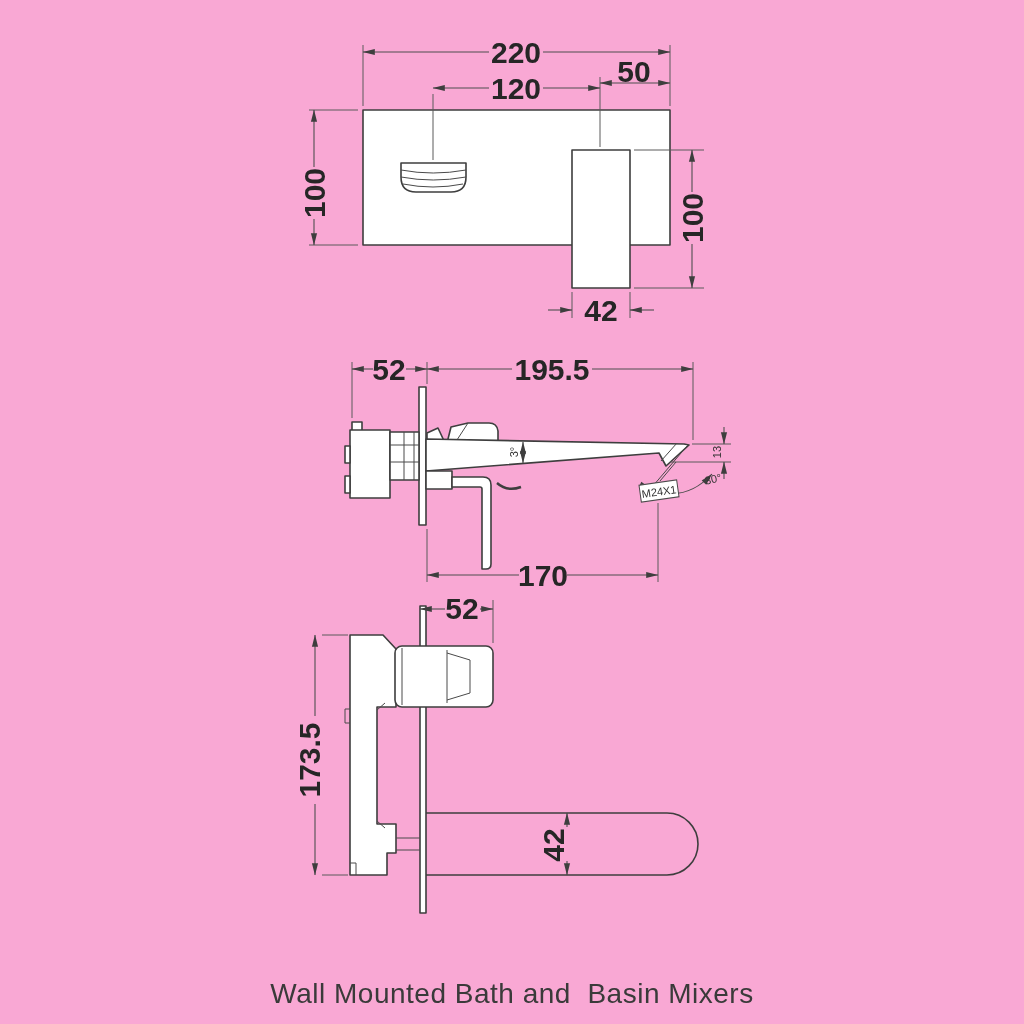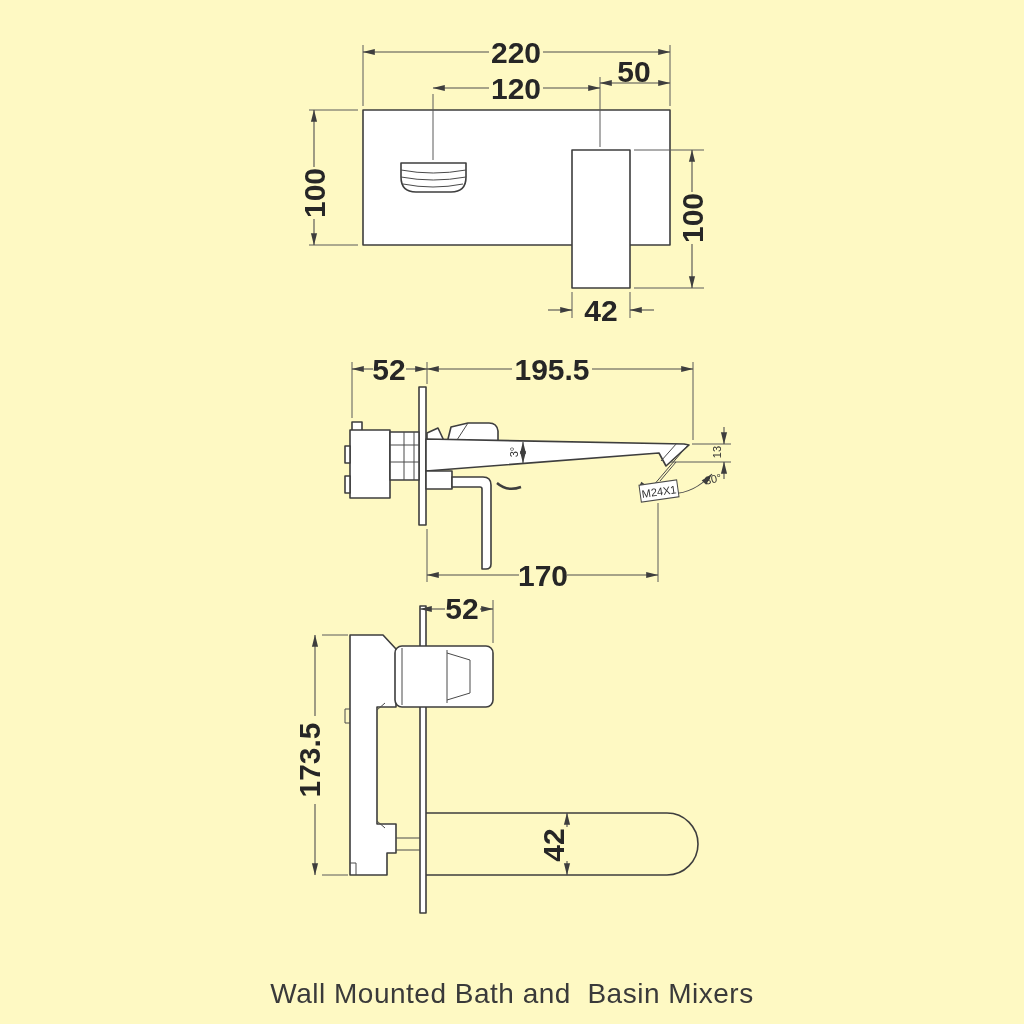--- a/index.html
+++ b/index.html
@@ -1,16 +1,16 @@
 <!DOCTYPE html>
 <html><head>
 <meta charset="utf-8">
 <style>
   html,body{margin:0;padding:0;background:#fff;}
-  .stage{position:relative;width:1024px;height:1024px;background:#fef9c3;overflow:hidden;
+  .stage{position:relative;width:1024px;height:1024px;background:#f9a8d4;overflow:hidden;
          font-family:"Liberation Sans",sans-serif;}
   svg{position:absolute;left:0;top:0;}
   .obj{stroke:#3e3e3e;stroke-width:1.6;fill:none;stroke-linejoin:round;stroke-linecap:round;}
   .objw{stroke:#3e3e3e;stroke-width:1.6;fill:#ffffff;stroke-linejoin:round;}
   .thin{stroke:#4a4a4a;stroke-width:1;fill:none;}
   .dimline{stroke:#4f4f4f;stroke-width:1.1;fill:none;}
   .ext{stroke:#5a5a5a;stroke-width:1;fill:none;}
   .dimtxt{font-family:"Liberation Sans",sans-serif;font-size:30px;font-weight:700;fill:#262626;
           text-anchor:middle;}
   .dimtxt-sm{font-family:"Liberation Sans",sans-serif;font-size:11px;font-weight:400;fill:#333;

